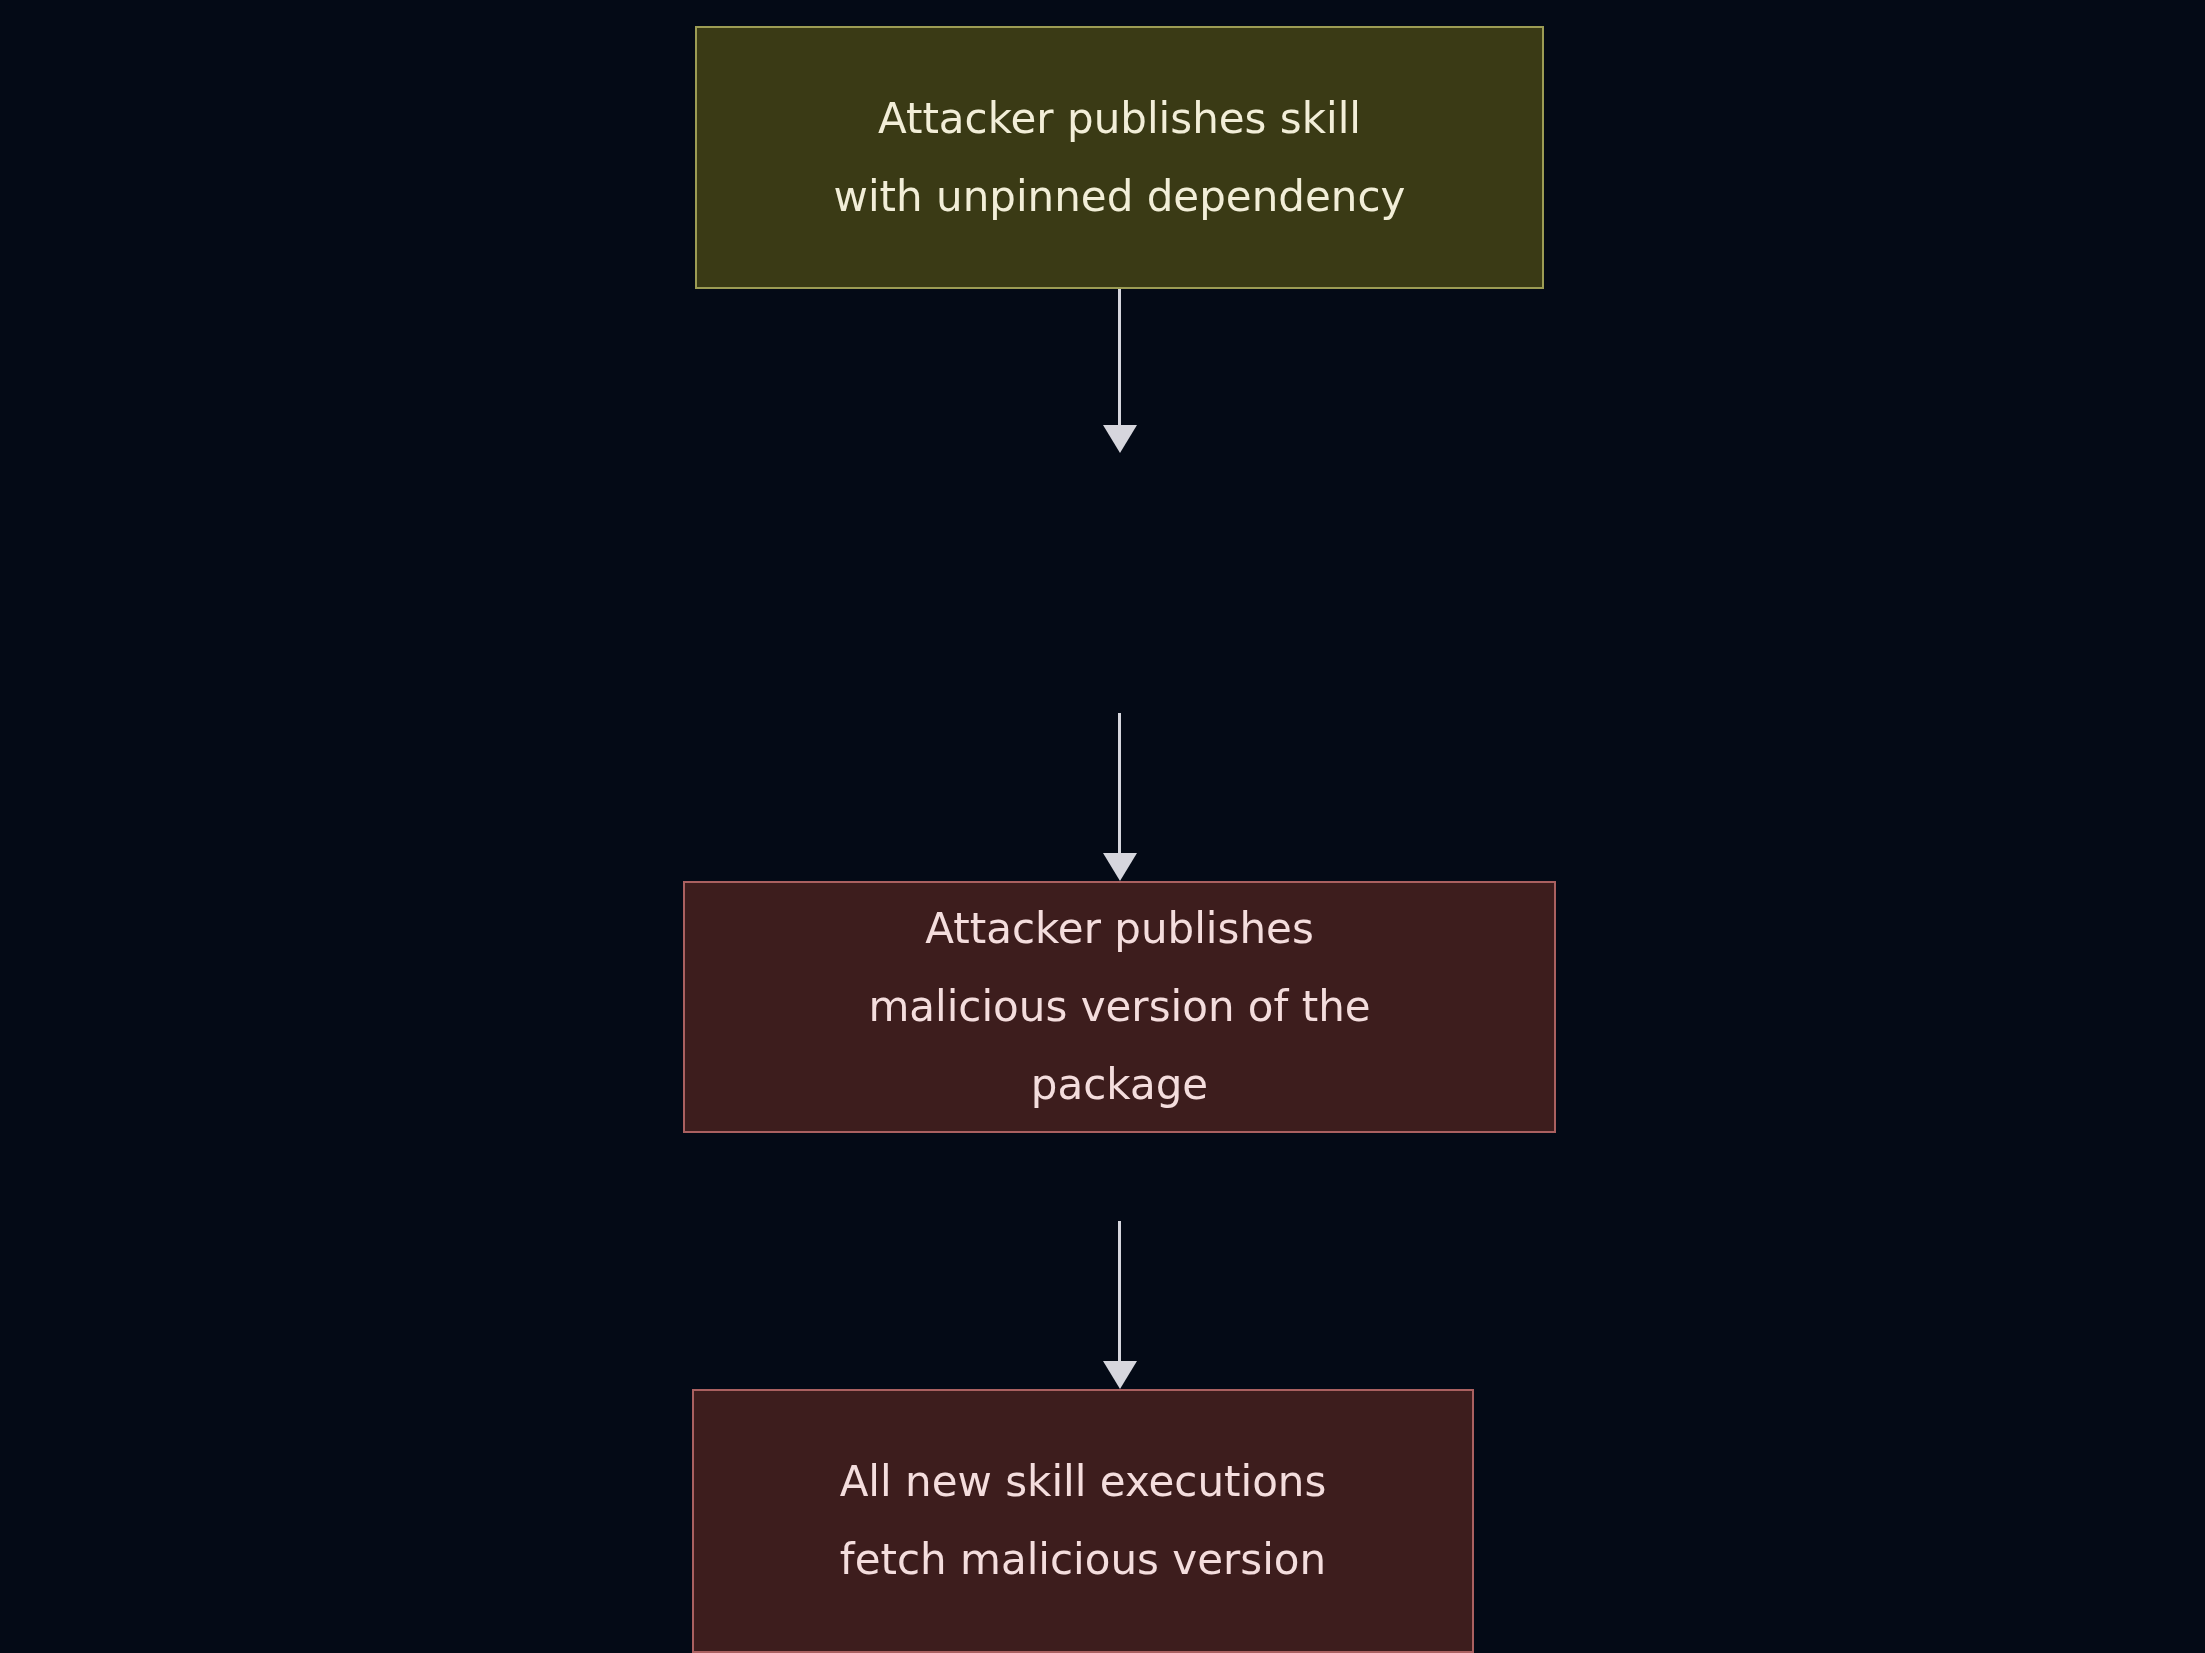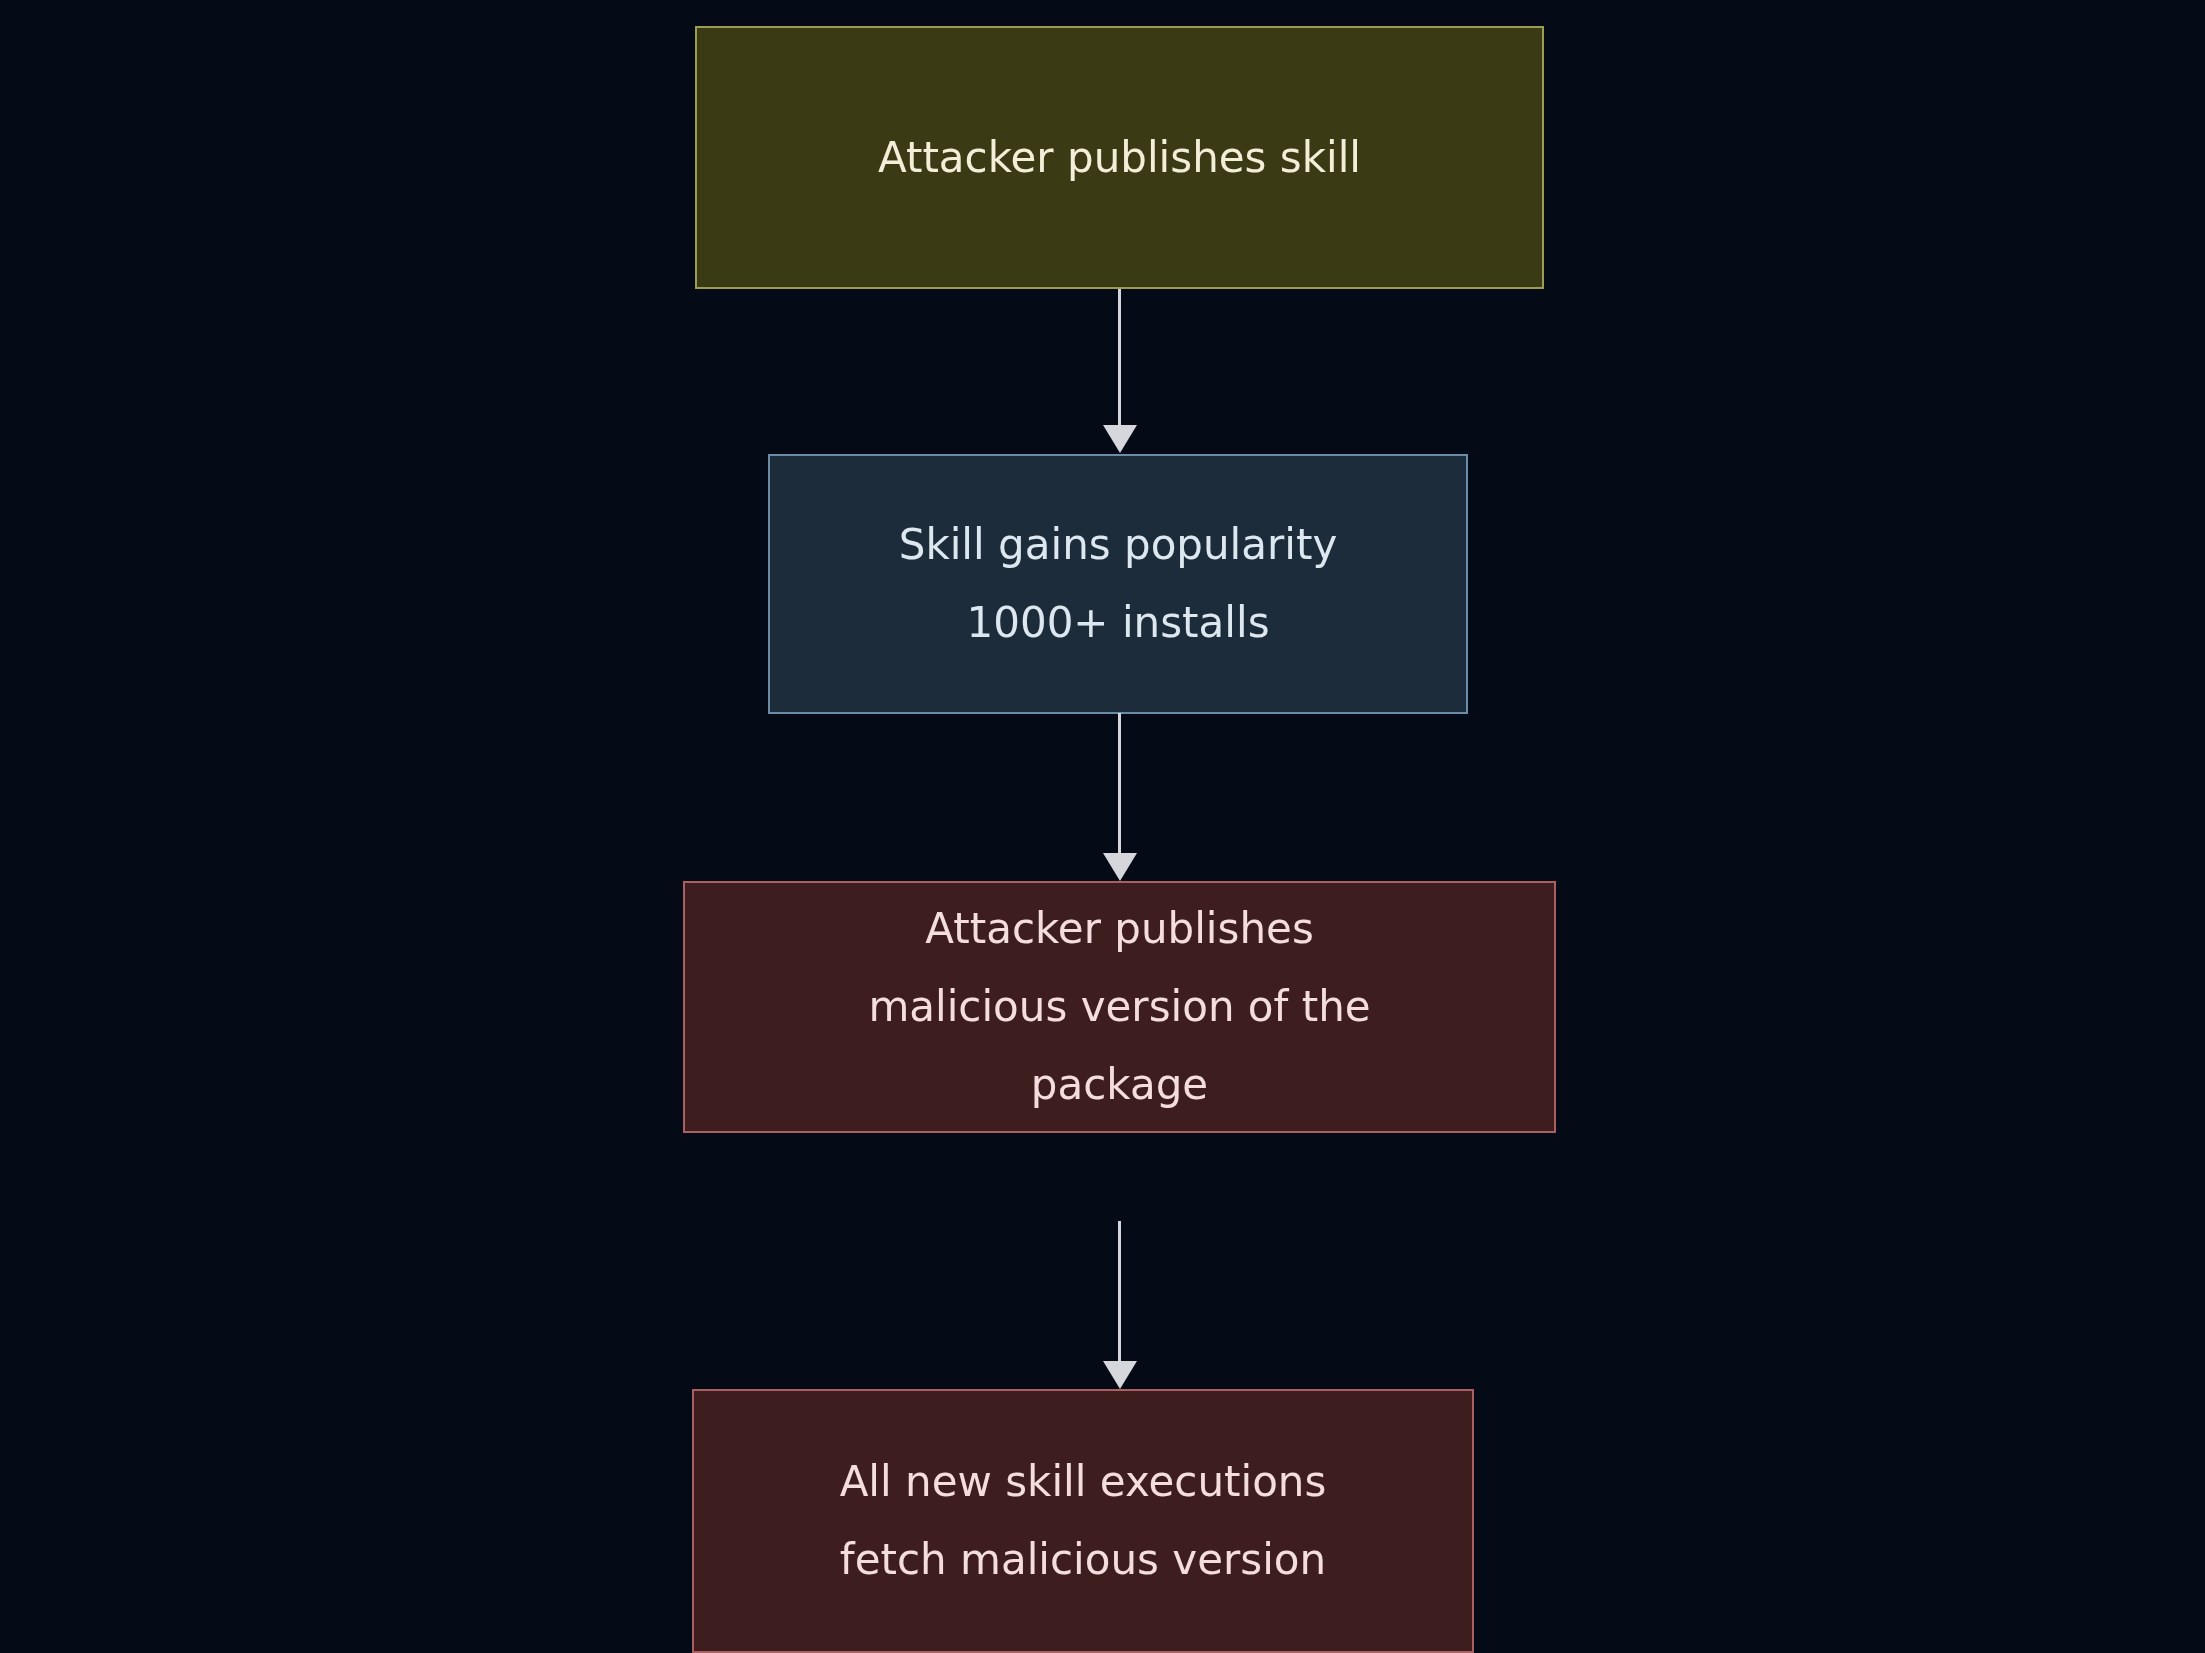--- a/index.html
+++ b/index.html
@@ -45,29 +45,26 @@
     border-top-style: solid;
   }
 </style>
 </head>
 <body>
 
 <div class="canvas" style="background: rgb(4, 10, 22);">
 
   <div class="node" style="left: 695px; top: 26px; width: 849px; height: 263px; background: rgb(58, 58, 21); border-color: rgb(156, 156, 84); color: rgb(242, 238, 216);">
     <div class="line">Attacker publishes skill</div>
+    <div class="line">with unpinned dependency</div>
   </div>
 
   <div class="edge-line" style="left: 1118px; top: 289px; height: 138px; background: rgb(214, 214, 221);"></div>
   <div class="edge-head" style="left: 1103px; top: 425px; border-top-color: rgb(214, 214, 221);"></div>
 
-  <div class="node" style="left: 768px; top: 454px; width: 700px; height: 260px; background: rgb(29, 44, 59); border-color: rgb(107, 139, 166); color: rgb(221, 231, 240);">
-    <div class="line">Skill gains popularity</div>
-    <div class="line">1000+ installs</div>
-  </div>
 
   <div class="edge-line" style="left: 1118px; top: 713px; height: 141px; background: rgb(214, 214, 221);"></div>
   <div class="edge-head" style="left: 1103px; top: 853px; border-top-color: rgb(214, 214, 221);"></div>
 
   <div class="node" style="left: 683px; top: 881px; width: 873px; height: 252px; background: rgb(61, 29, 29); border-color: rgb(170, 96, 96); color: rgb(244, 221, 221);">
     <div class="line">Attacker publishes</div>
     <div class="line">malicious version of the</div>
     <div class="line">package</div>
   </div>
 

